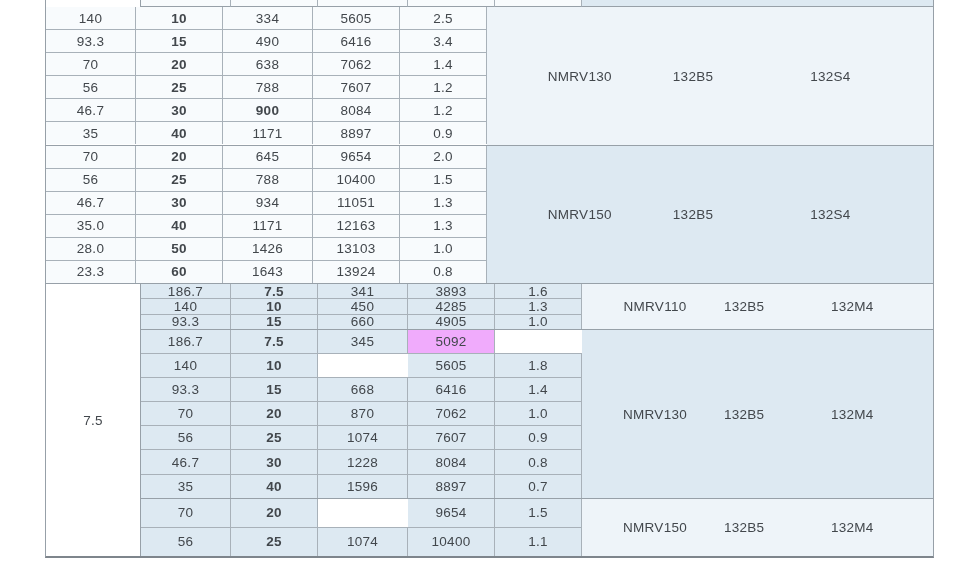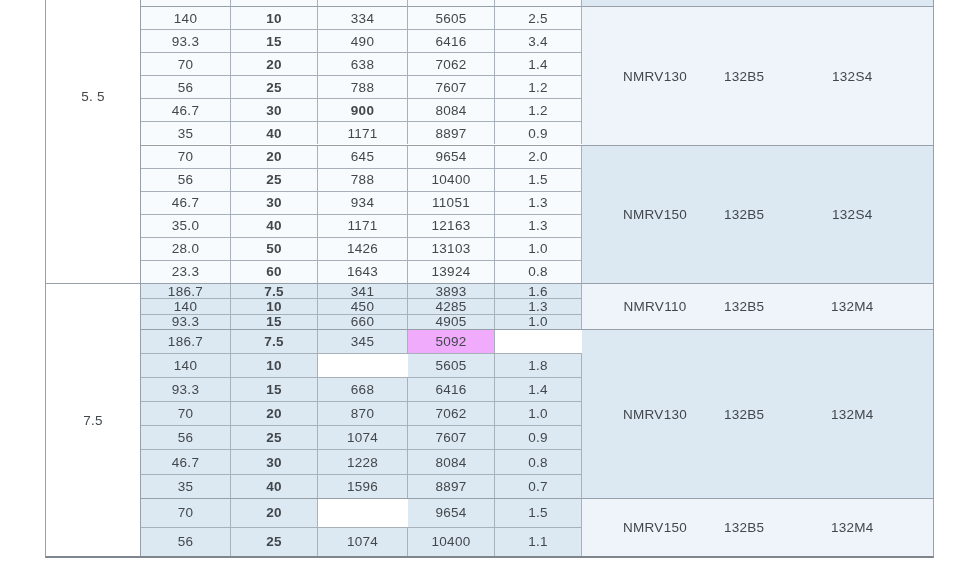--- a/index.html
+++ b/index.html
@@ -62,23 +62,20 @@
       <div class="sp-power"></div>
       <div class="sp-cell c0" style="background: rgb(248, 251, 253);"></div>
       <div class="sp-cell c1" style="background: rgb(248, 251, 253);"></div>
       <div class="sp-cell c2" style="background: rgb(248, 251, 253);"></div>
       <div class="sp-cell c3" style="background: rgb(248, 251, 253);"></div>
       <div class="sp-cell c4" style="background: rgb(248, 251, 253);"></div>
       <div class="sp-panel" style="background: rgb(221, 233, 242);"></div>
     </div>
 
   <div class="section s0">
-        <div class="power-cell">
-          <span class="power-label">5. 5</span>
-        </div>
         <div class="blocks-wrap">
           <div class="block" style="flex-grow: 6;">
             <div class="rows-area">
               <div class="row">
                 <div class="cell c0" style="background: rgb(248, 251, 253);">140</div>
                 <div class="cell c1" style="background: rgb(248, 251, 253);">10</div>
                 <div class="cell c2" style="background: rgb(248, 251, 253);">334</div>
                 <div class="cell c3" style="background: rgb(248, 251, 253);">5605</div>
                 <div class="cell c4" style="background: rgb(248, 251, 253);">2.5</div>
               </div>

